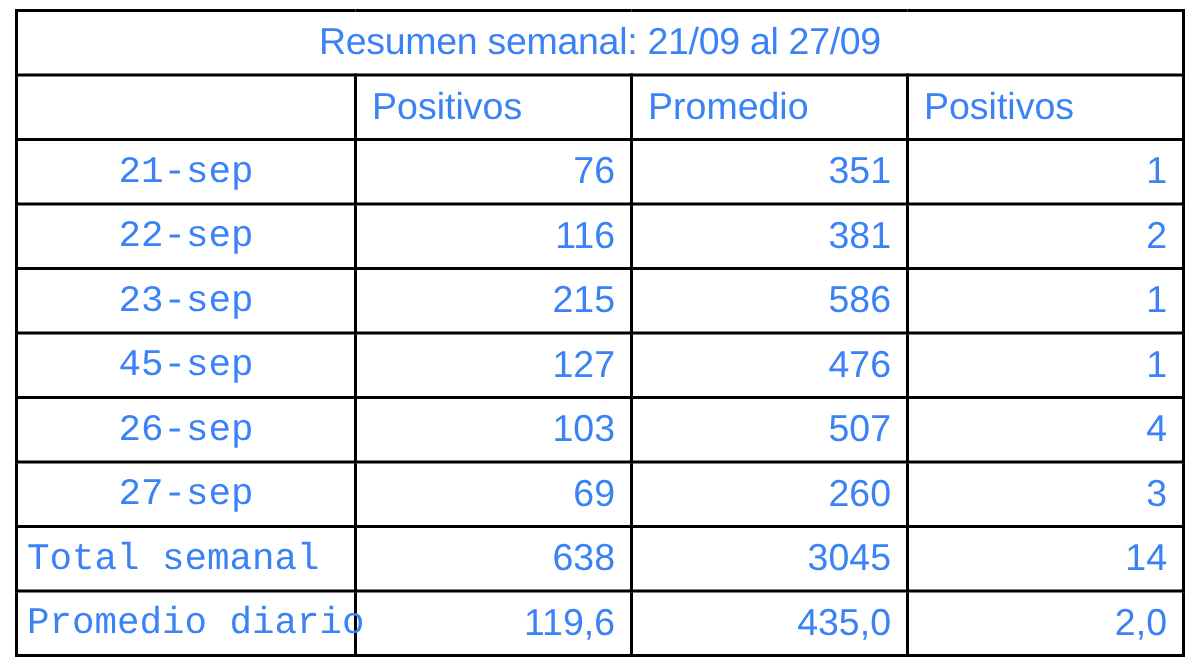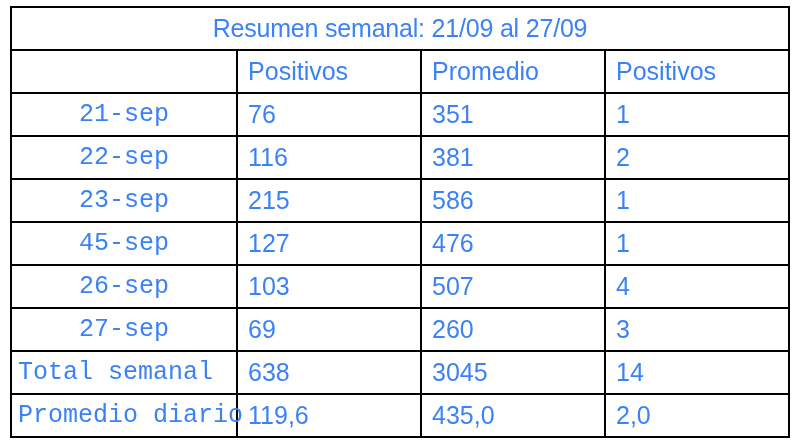--- a/index.html
+++ b/index.html
@@ -50,20 +50,21 @@
     font-size: 25px;
   }
   .corner-cell {
     background: #ffffff;
   }
   .label-cell {
     text-align: center;
     font-family: Liberation Mono, monospace;
   }
   .num-cell {
+    text-align: right;
     padding-right: 12px;
   }
   .row-total td {
     background: #9fe3f2;
   }
   .row-total .label-cell {
     text-align: left;
     padding-left: 6px;
   }
   .row-avg td {

